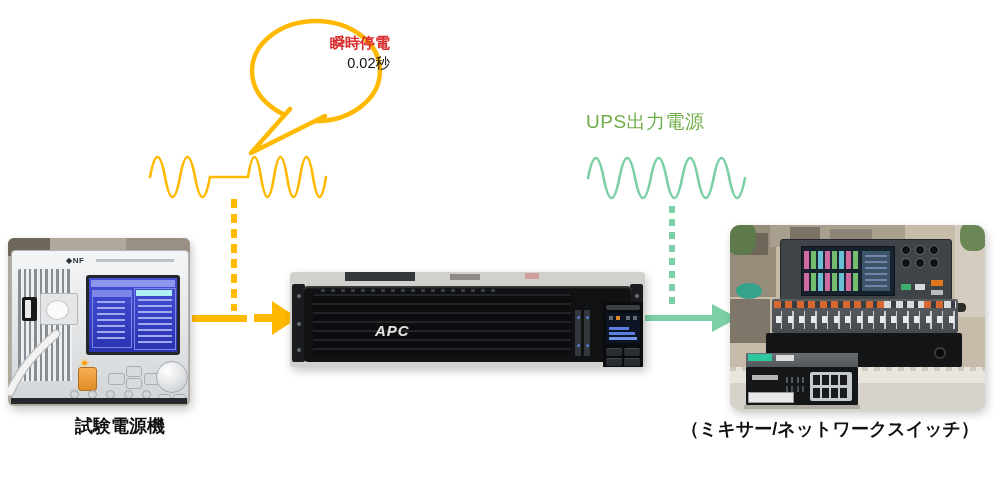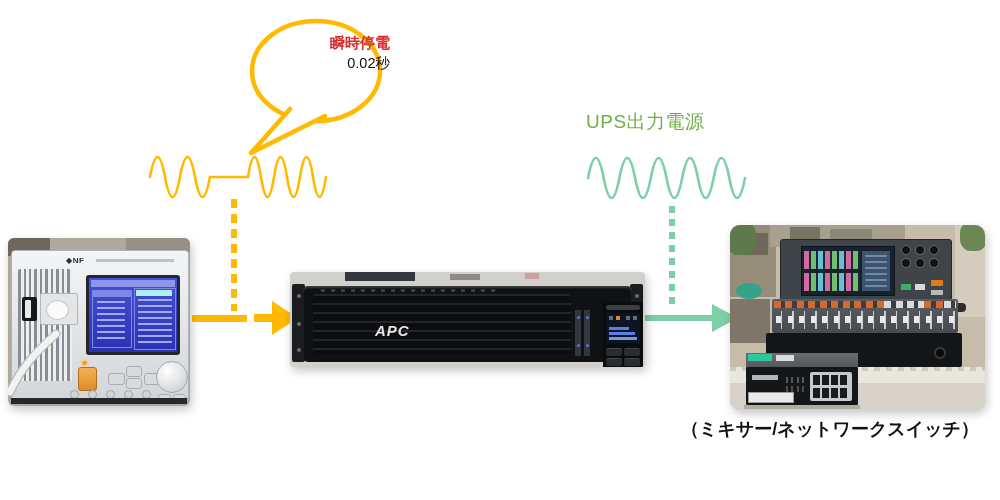--- a/index.html
+++ b/index.html
@@ -324,17 +324,18 @@
     <div class="abs sw-sticker"></div>
     <div class="abs sw-leds"></div>
     <div class="abs sw-leds2"></div>
     <div class="abs sw-bezel">
       <div class="abs sw-ports" style="top:3px;"></div>
       <div class="abs sw-ports" style="top:16px;"></div>
     </div>
     <div class="abs sw-shadow"></div>
   </div>
 
+  <div class="abs caption cap-source">試験電源機</div>
   <div class="abs caption cap-audio">
     <span style="display:block;">（ミキサー/ネットワークスイッチ）</span>
   </div>
 
 </div>
 
 </body></html>

